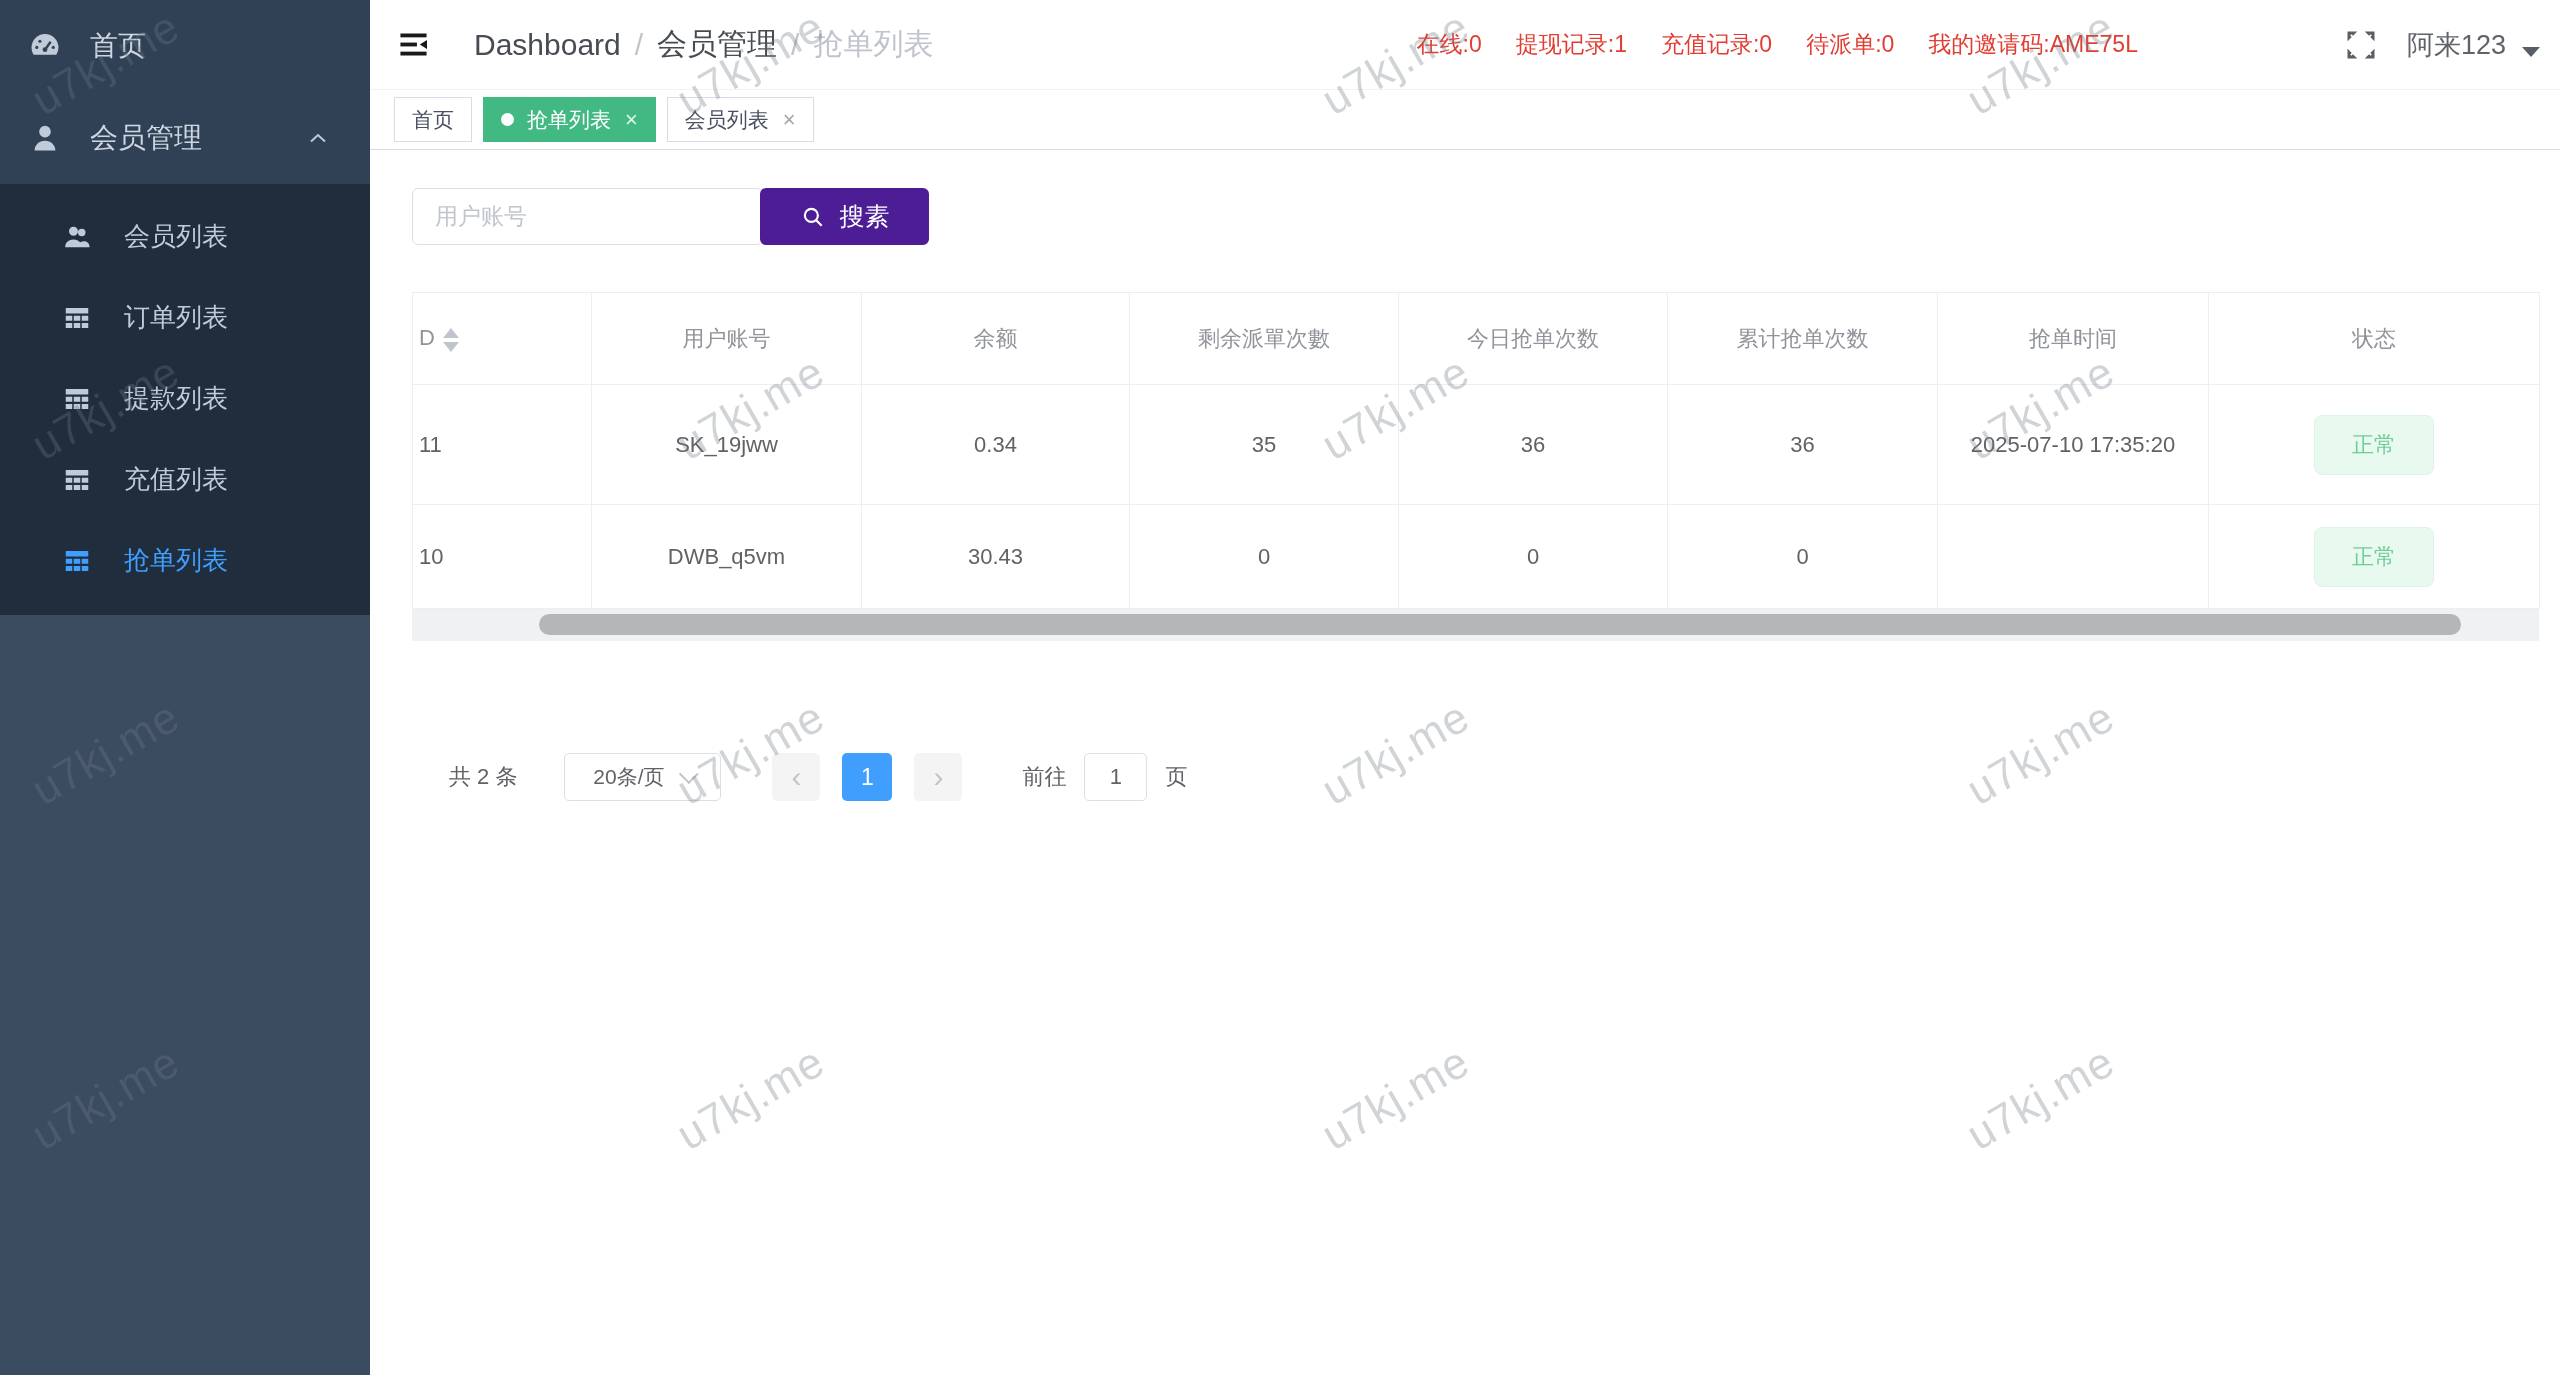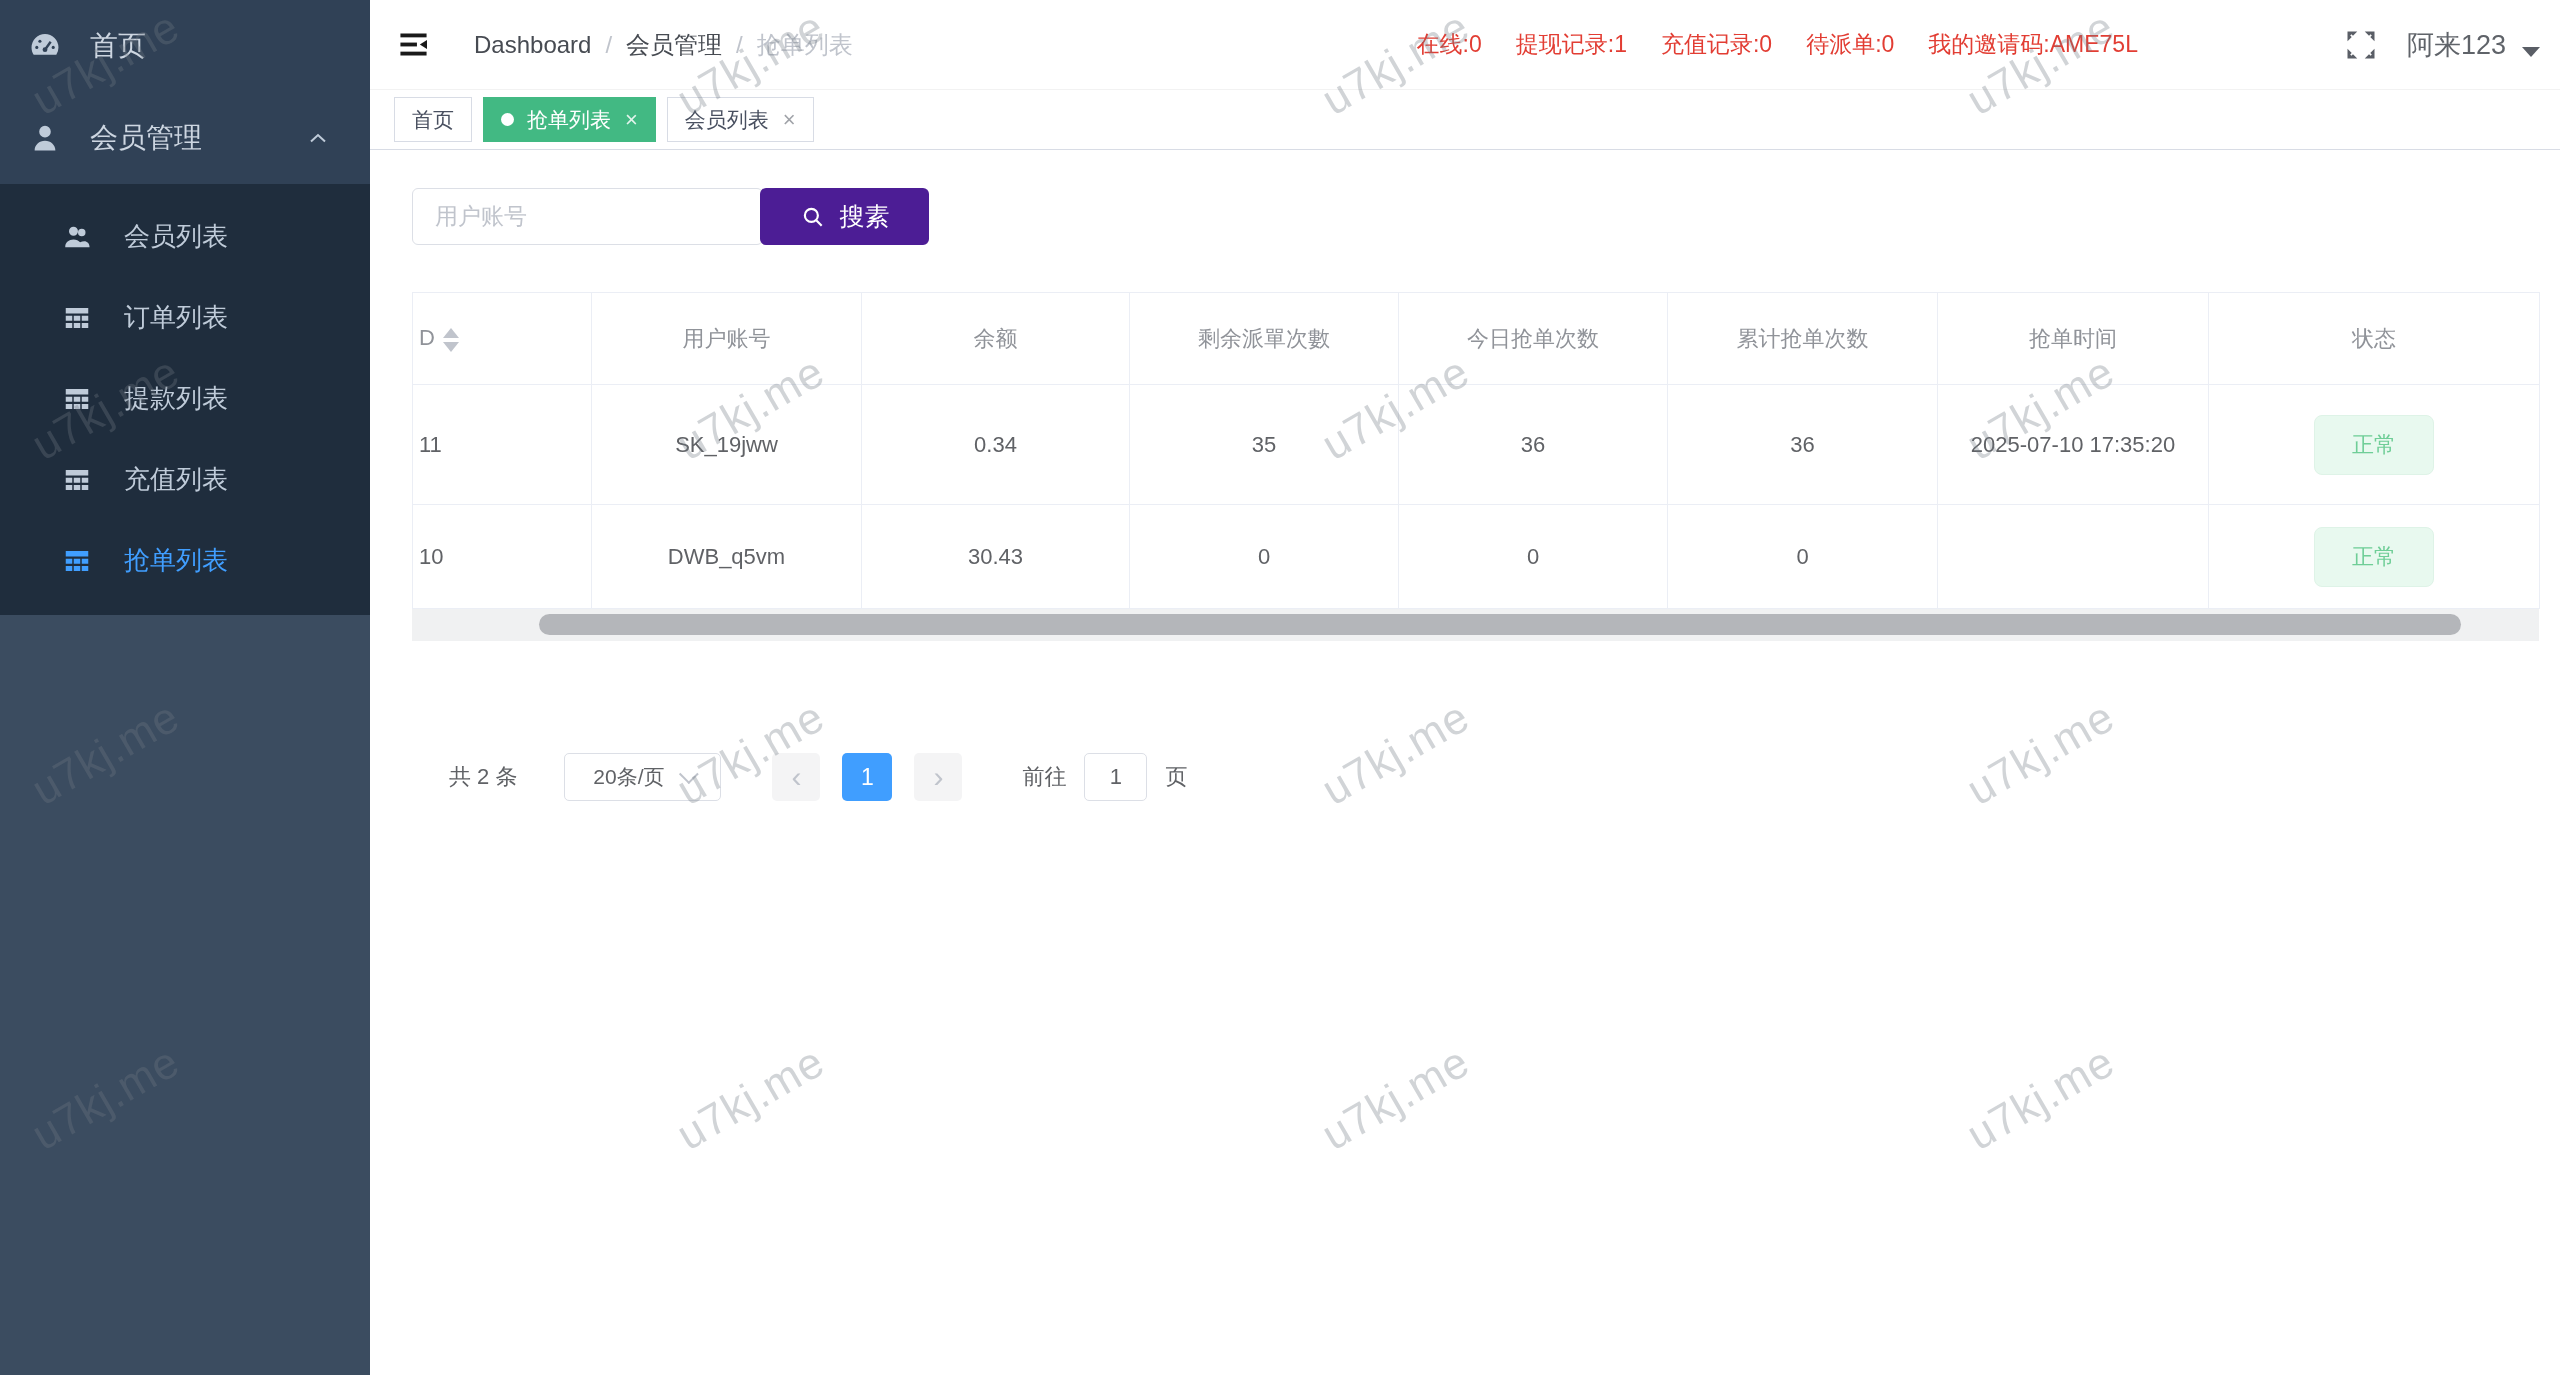--- a/index.html
+++ b/index.html
@@ -36,21 +36,21 @@
   .sub-item.active { color:#409eff; }
   .sub-item.active .mi-icon { color:#409eff; }
   
   .main { position:absolute; left:370px; top:0; right:0; bottom:0; background:#fff; }
   
   .navbar {
     height:90px; display:flex; align-items:center; padding:0 20px 0 27px;
     background:#fff; border-bottom:1px solid #f2f2f2;
   }
   .hamburger { width:33px; height:33px; color:#1a1a1a; cursor:pointer; flex:0 0 auto; }
-  .breadcrumb { display:flex; align-items:center; margin-left:44px; font-size:24px; }
+  .breadcrumb { display:flex; align-items:center; margin-left:44px; font-size:30px; }
   .crumb { color:#474b52; }
   .crumb.link { cursor:pointer; }
   .crumb.current { color:#c0c4cc; }
   .crumb-sep { color:#c0c4cc; margin:0 14px; }
   .nav-right { margin-left:auto; display:flex; align-items:center; }
   .stats { display:flex; align-items:center; gap:34px; font-size:23px; color:#e23d33; }
   .stat-item { cursor:pointer; white-space:nowrap; }
   .fullscreen { width:36px; height:36px; color:#5a5e66; margin-left:205px; cursor:pointer; flex:0 0 auto; }
   .user-box { display:flex; align-items:center; margin-left:28px; cursor:pointer; }
   .username { font-size:27px; color:#5f6369; }

